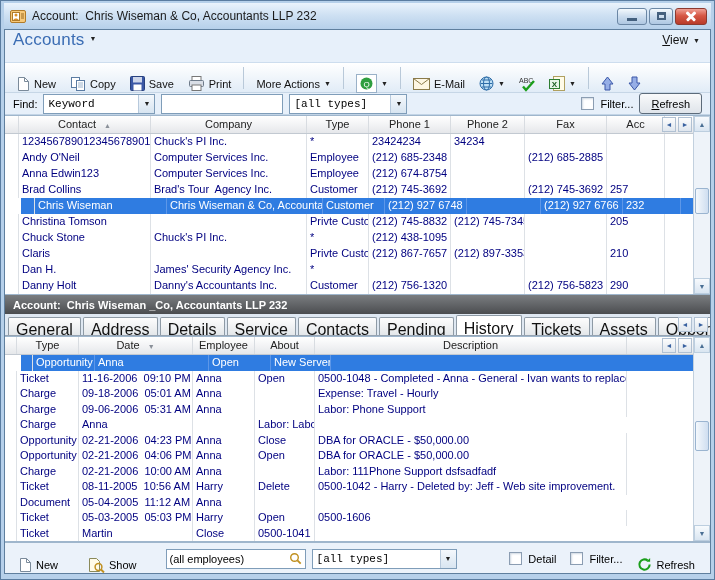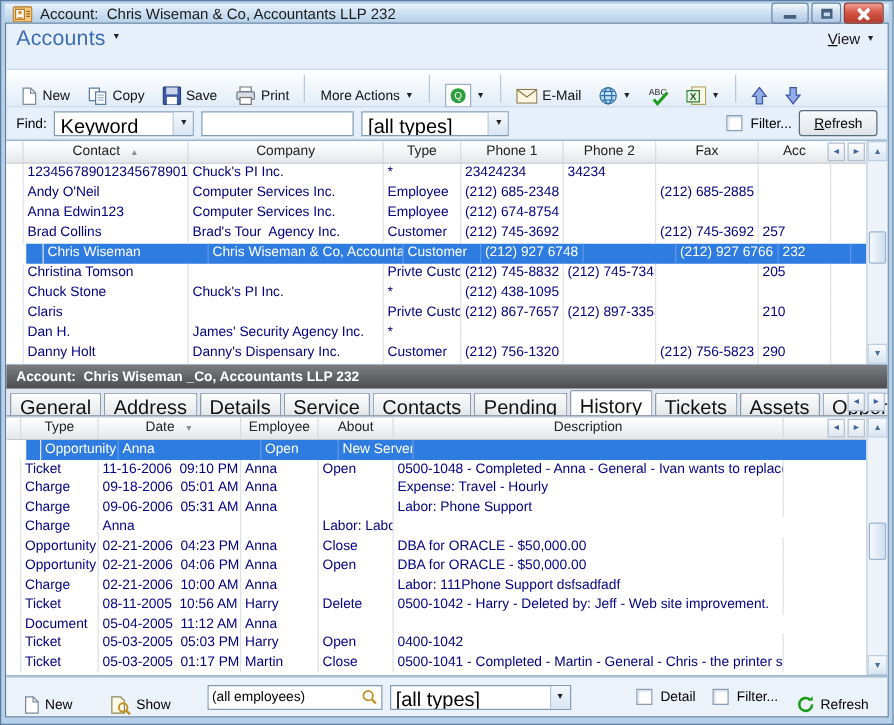--- a/index.html
+++ b/index.html
@@ -6,21 +6,21 @@
   html,body { width:715px; height:580px; font-family:"Liberation Sans", sans-serif; }
   .window{
     width:715px; height:580px;
     background:#b6d0ea;
     border:1px solid #5a7ca0;
     padding:2px 3px 5px 3px;
     display:flex; flex-direction:column;
   }
   
   .titlebar{
-    height:15px; display:flex; align-items:center; gap:6px;
+    height:26px; display:flex; align-items:center; gap:6px;
     padding:0 4px 0 6px;
     background:linear-gradient(#eaf3fc,#cfe1f3 45%,#b6d0ea);
   }
   .titlebar .title{ font-size:12px; color:#1a1a1a; flex:1; white-space:pre; overflow:hidden; }
   .win-controls{ display:flex; gap:2px; }
   .win-btn{
     width:30px; height:17px; border-radius:3px;
     border:1px solid #6b87a5;
     background:linear-gradient(#f4f9fd,#cbdcee 50%,#afc8e2);
     display:flex; align-items:center; justify-content:center; position:relative;
@@ -65,21 +65,21 @@
   }
   .tbtn{ display:flex; align-items:center; gap:4px; padding:3px 5px; border-radius:2px; white-space:nowrap;margin-top:12px; }
   .tsep{ width:1px; height:22px; background:#b9c9d9; margin:0 3px; }
   .tb-well{ border:1px solid #9ab1c8; background:#fff; padding:2px 3px; display:flex; align-items:center; }
   
   .findbar{
     height:26px; display:flex; align-items:center; gap:6px; padding:0 8px;
     background:#e7f0fa; border-bottom:1px solid #c2d4e6; font-size:11px;
   }
   .combo{ display:flex; height:20px; border:1px solid #7f9db9; background:#fff; align-items:stretch; }
-  .combo .val{ flex:1; padding:3px 4px 0 4px; font-size:16px; white-space:nowrap; overflow:hidden; }
+  .combo .val{ flex:1; padding:3px 4px 0 4px; font-size:11px; white-space:nowrap; overflow:hidden;font-family:Liberation Mono, monospace; }
   .combo .btn{ width:16px; background:linear-gradient(#f4f8fc,#d8e5f1); border-left:1px solid #b7c9dc;
                display:flex; align-items:center; justify-content:center; color:#35506e; }
   .tinput{ height:20px; border:1px solid #7f9db9; font-size:11px; padding:0 4px; font-family:"Liberation Sans",sans-serif; }
   .checkbox{ width:13px; height:13px; background:#fff; border:1px solid #8b9db2; box-shadow:inset 1px 1px 2px #cfd8e2; }
   .xbutton{
     height:21px; padding:2px 11px; font-size:11px;
     border:1px solid #5c6b7a; border-radius:3px;
     background:linear-gradient(#f9fafb,#dfe4ea);
   }
   
@@ -398,21 +398,21 @@
               <div class="td">Dan H.</div>
               <div class="td">James' Security Agency Inc.</div>
               <div class="td">*</div>
               <div class="td"></div>
               <div class="td"></div>
               <div class="td"></div>
               <div class="td"></div>
             </div>
             <div class="tr acc-cols">
               <div class="td">Danny Holt</div>
-              <div class="td">Danny's Dispensary Inc.</div>
+              <div class="td">Danny's Accountants Inc.</div>
               <div class="td">Customer</div>
               <div class="td">(212) 756-1320</div>
               <div class="td"></div>
               <div class="td">(212) 756-5823</div>
               <div class="td">290</div>
             </div>
           </div>
       </div>
       <div class="vscroll">
         <div class="sb-btn">▲</div>
@@ -526,25 +526,24 @@
               <div class="td">Document</div>
               <div class="td">05-04-2005  11:12 AM</div>
               <div class="td">Anna</div>
               <div class="td"></div>
             </div>
             <div class="tr hist-cols">
               <div class="td">Ticket</div>
               <div class="td">05-03-2005  05:03 PM</div>
               <div class="td">Harry</div>
               <div class="td">Open</div>
-              <div class="td">0400-1042</div>
+              <div class="td">0500-1606</div>
             </div>
             <div class="tr hist-cols">
               <div class="td">Ticket</div>
-              <div class="td">05-03-2005  01:17 PM</div>
               <div class="td">Martin</div>
               <div class="td">Close</div>
               <div class="td">0500-1041 - Completed - Martin - General - Chris - the printer stop</div>
             </div>
           </div>
       </div>
       <div class="vscroll">
         <div class="sb-btn">▲</div>
         <div class="sb-track">
           <div class="sb-thumb" style="top:68px;height:30px"></div>

